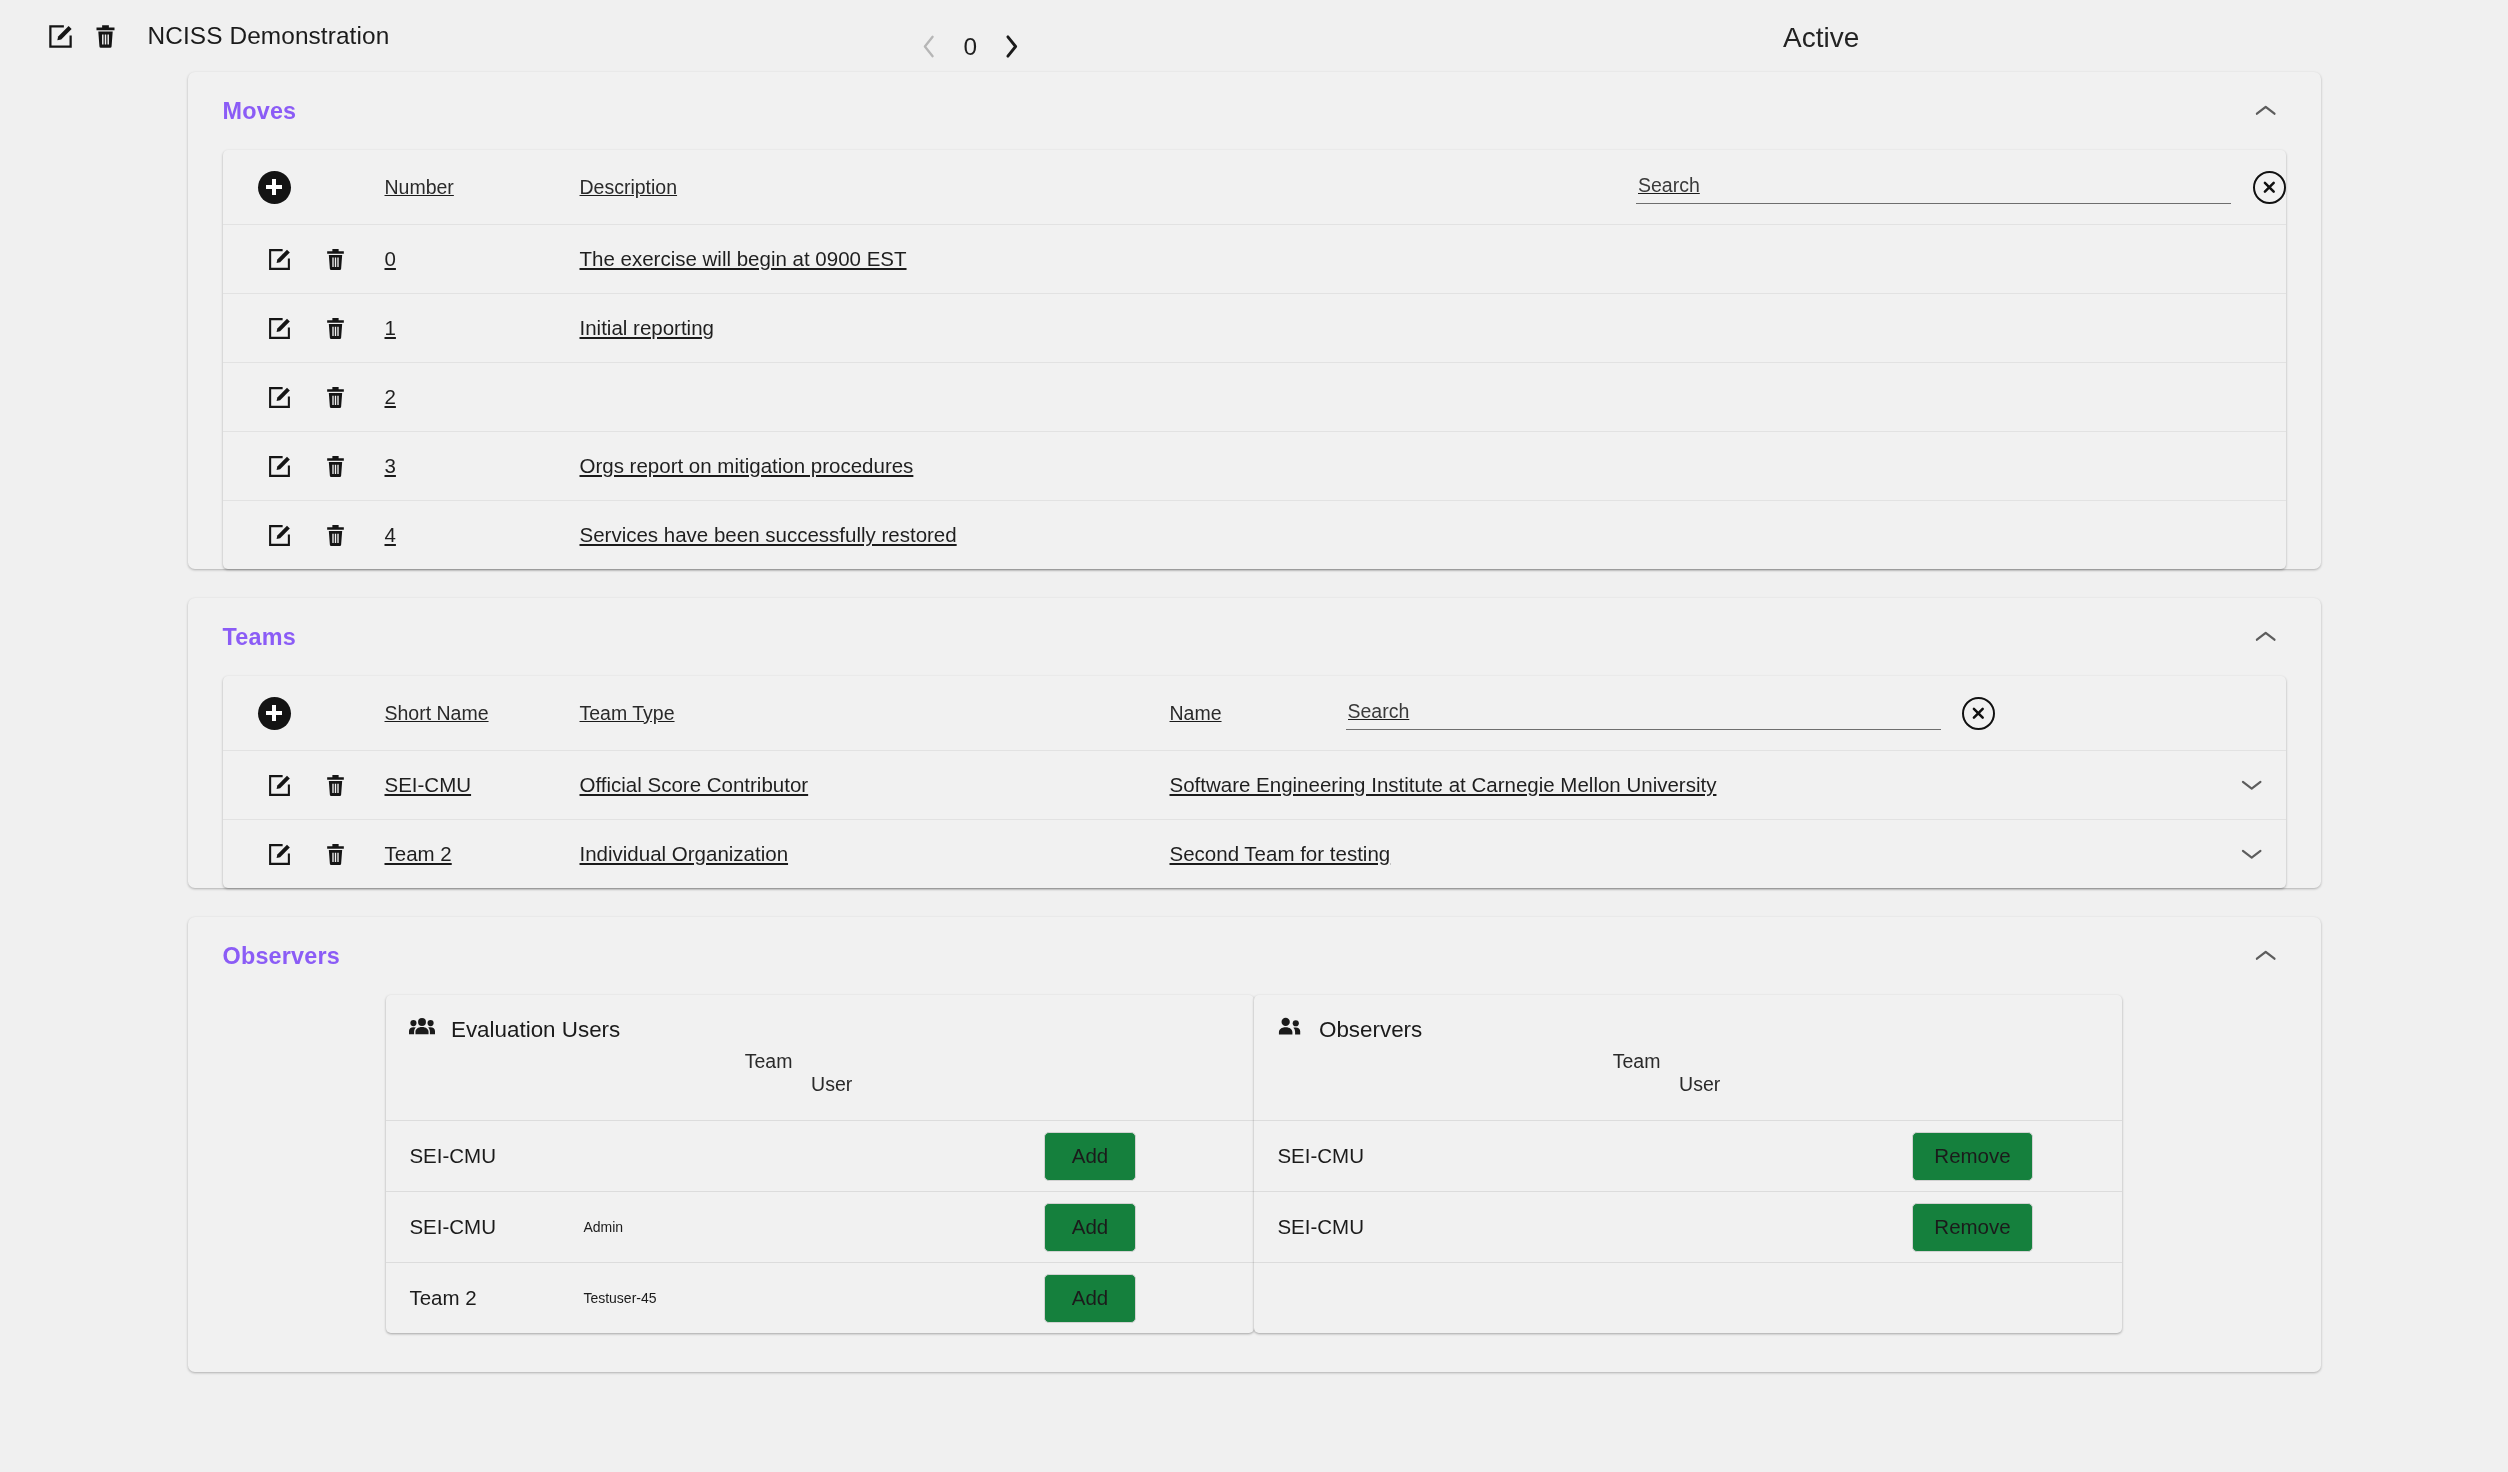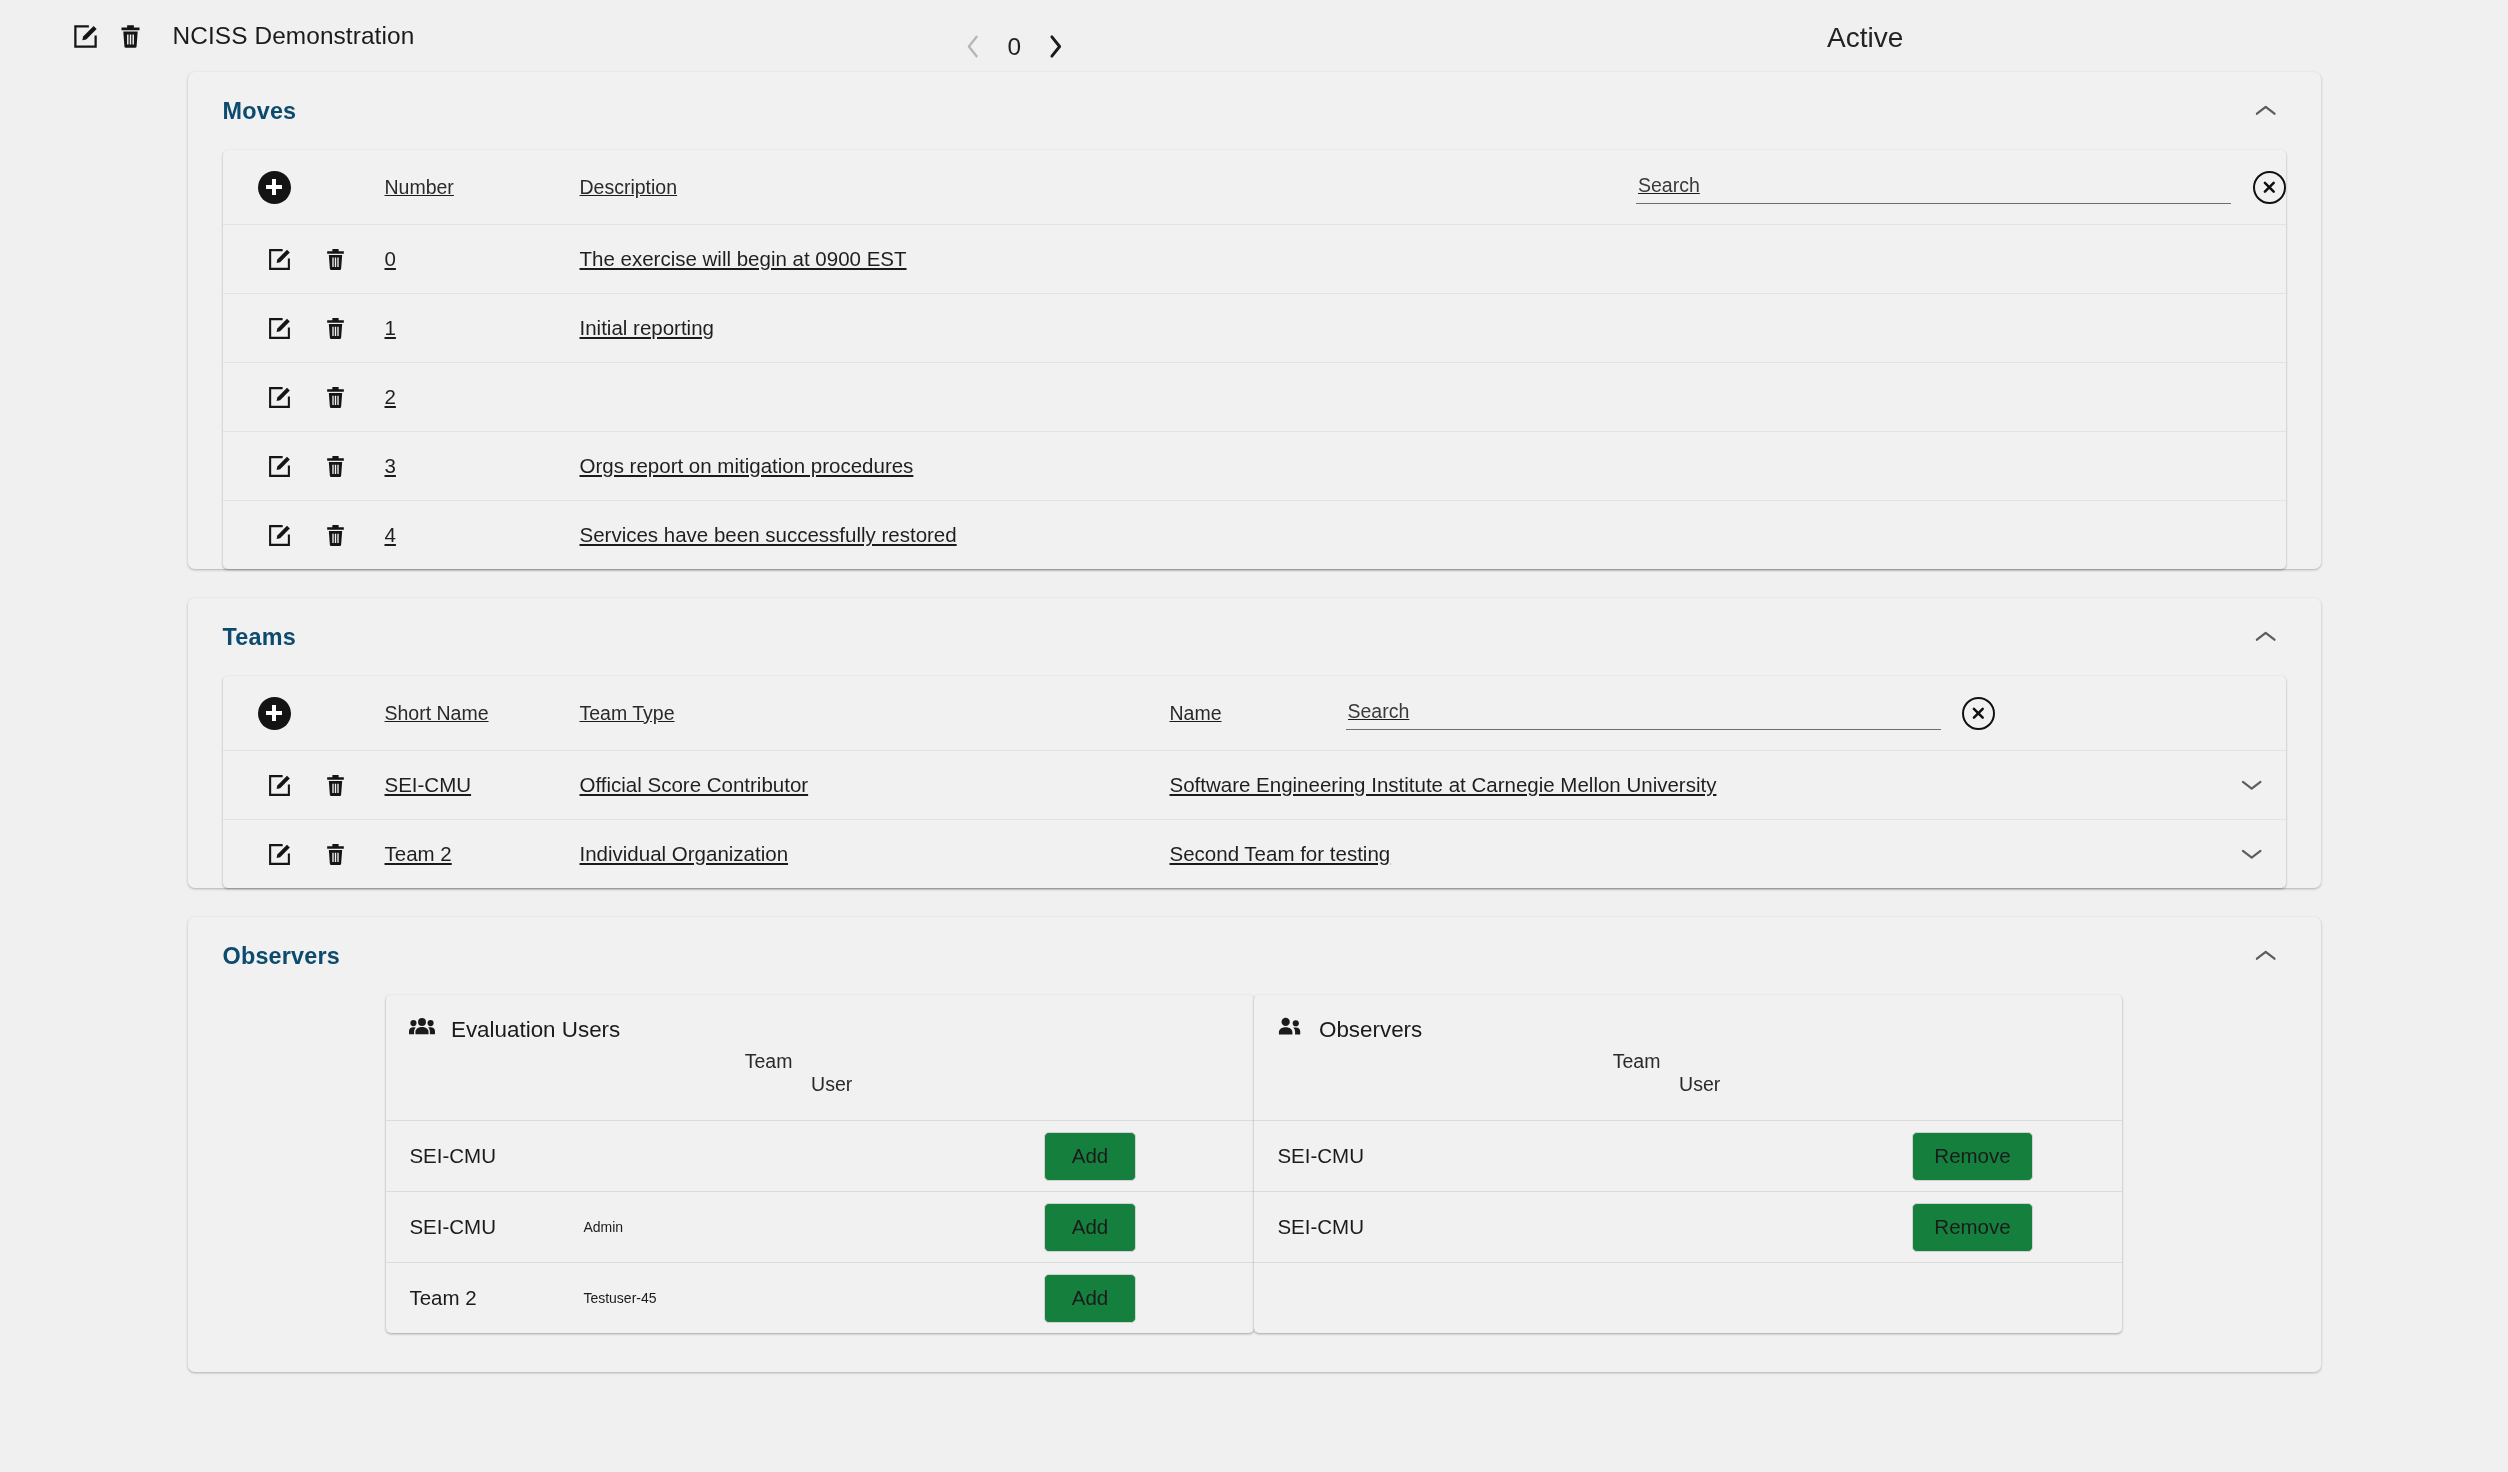--- a/index.html
+++ b/index.html
@@ -11,22 +11,21 @@
     color: #1b1b1b;
     overflow: hidden;
   }
 
   
   .topbar {
     position: relative;
     height: 72px;
     display: flex;
     align-items: center;
-    padding-left: 19px;
-    margin-left: 44px;
+    padding-left: 38px;
   }
   .icon-btn {
     width: 45px; height: 45px;
     display: flex; align-items: center; justify-content: center;
     cursor: pointer;
     background: none; border: none;
   }
   .icon-btn svg { display: block; }
   .title-text {
     font-size: 24.4px;
@@ -73,21 +72,21 @@
   }
   .panel-head {
     height: 78px;
     display: flex;
     align-items: center;
     padding: 0 33px 0 35px;
   }
   .panel-title {
     font-size: 23.4px;
     font-weight: bold;
-    color: #0c4a6e;
+    color: #8b5cf6;
     letter-spacing: 0.2px;
   }
   .panel-collapse {
     margin-left: auto;
     width: 43px; height: 43px;
     display: flex; align-items: center; justify-content: center;
     cursor: pointer;
   }
 
   

